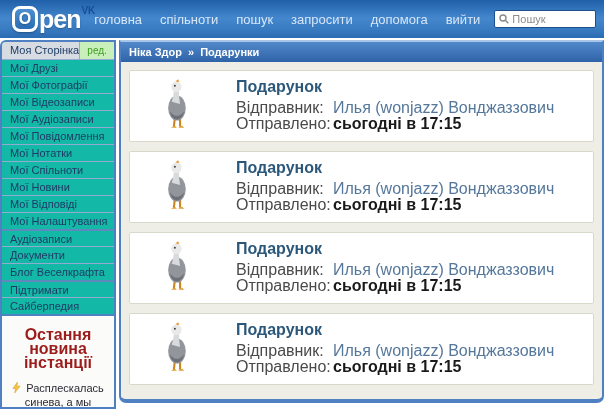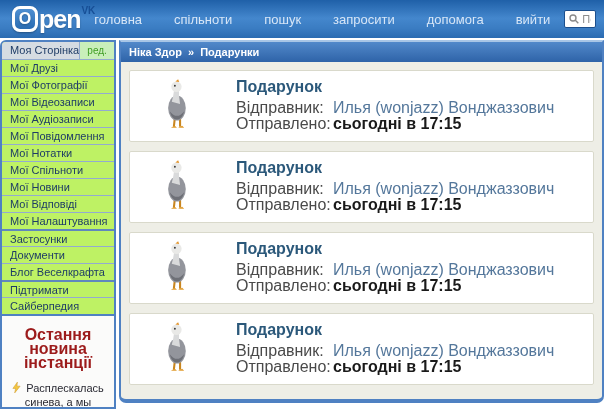--- a/index.html
+++ b/index.html
@@ -9,37 +9,37 @@
   
   .header { height:38px; background:linear-gradient(#1f60a8 0%, #4487cd 48%, #3a7cc2 75%, #2a6bb1 100%);
     display:flex; align-items:center; padding:0 8px 0 12px; }
   .logo { display:flex; align-items:center; cursor:pointer; text-shadow:0 1px 2px rgba(0,0,0,.25); }
   .logo-box { width:26px; height:26px; border:3px solid #fff; border-radius:8px;
     background:linear-gradient(#4e8fd2,#2a6cb2); display:flex; align-items:center; justify-content:center;
     box-shadow:0 1px 2px rgba(0,0,0,.3); }
   .logo-box span { color:#fff; font-weight:bold; font-size:16px; line-height:1; }
   .logo-tail { color:#fff; font-weight:bold; font-size:25px; letter-spacing:-1px; margin-left:1px; line-height:1; }
   .logo-sup { color:#174f96; font-weight:bold; font-size:10px; vertical-align:super; position:relative; top:-9px; left:1px; text-shadow:none; }
-  .nav { margin-left:auto; display:flex; gap:32px; margin-right:14px; }
+  .nav { margin-left:auto; display:flex; gap:18px; margin-right:14px; }
   .nav-item { color:#d7e6f7; font-size:13px; cursor:pointer; white-space:nowrap; }
   .search { width:112px; height:18px; background:#fff; border-radius:2px; display:flex; align-items:center;
     padding:0 4px; border:1px solid #1c4f8d; }
   .search svg { flex:0 0 auto; }
   .search input { border:none; outline:none; width:100%; font-size:11px; margin-left:3px;
     font-family:"Liberation Sans",sans-serif; color:#333; }
   .search input::placeholder { color:#8c8c8c; }
 
   
   .page-row { display:flex; align-items:flex-start; margin-top:2px; height:369px; }
 
   
   .sidebar { width:116px; flex:0 0 116px; border:2px solid #4f81c2; border-radius:6px 0 0 0;
     height:369px; background:#fbfbfa; overflow:hidden; }
   .menu { list-style:none; border-bottom:2px solid #4f81c2; }
-  .menu-row { background:#bef264; color:#1e3c66; font-size:11px; height:17px; line-height:17px;
+  .menu-row { background:#14b8a6; color:#1e3c66; font-size:11px; height:17px; line-height:17px;
     padding-left:8px; cursor:pointer; white-space:nowrap; overflow:hidden; }
   .menu-row + .menu-row { border-top:1px solid #93abd0; }
   .menu-row.group-start { border-top:2px solid #6088bd; }
   .profile-row { display:flex; padding-left:0; }
   .profile-label { flex:1; background:#d6dce2; padding-left:8px; }
   .edit-badge { width:42px; background:#c9efba; color:#3f9e23; text-align:center; font-size:10px;
     border-left:1px solid #93abd0; }
   .news { padding:12px 5px 6px; text-align:center; }
   .news-title { color:#9c1b1b; font-weight:bold; font-size:16px; line-height:14px; }
   .news-text { margin-top:11px; font-size:11px; line-height:14px; color:#2a2a33; }
@@ -102,21 +102,21 @@
       <li class="menu-row">Мої Друзі</li>
       <li class="menu-row">Мої Фотографії</li>
       <li class="menu-row">Мої Відеозаписи</li>
       <li class="menu-row">Мої Аудіозаписи</li>
       <li class="menu-row">Мої Повідомлення</li>
       <li class="menu-row">Мої Нотатки</li>
       <li class="menu-row">Мої Спільноти</li>
       <li class="menu-row">Мої Новини</li>
       <li class="menu-row">Мої Відповіді</li>
       <li class="menu-row">Мої Налаштування</li>
-      <li class="menu-row group-start">Застосунки</li>
+      <li class="menu-row group-start">Аудіозаписи</li>
       <li class="menu-row">Документи</li>
       <li class="menu-row">Блог Веселкрафта</li>
       <li class="menu-row group-start">Підтримати</li>
       <li class="menu-row">Сайберпедия</li>
     </ul>
     <div class="news">
       <div class="news-title">Остання новина інстанції</div>
       <div class="news-text">
         <svg width="9" height="11" viewBox="0 0 10 12">
           <path d="M6 0 L1 7 H4 L3 12 L9 4.5 H5.5 Z" fill="#f4c73f" stroke="#cf9a2f" stroke-width="0.6"></path>

